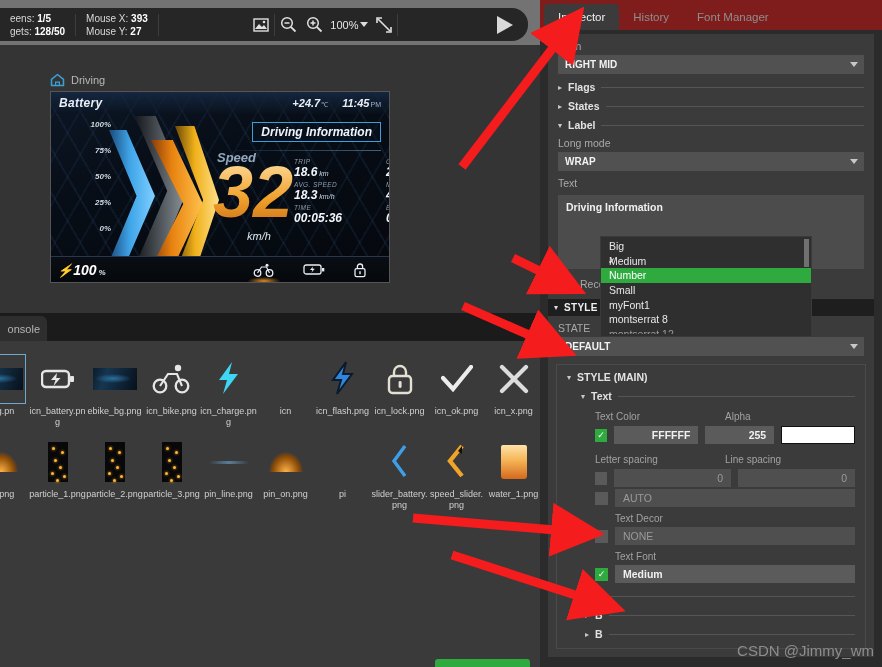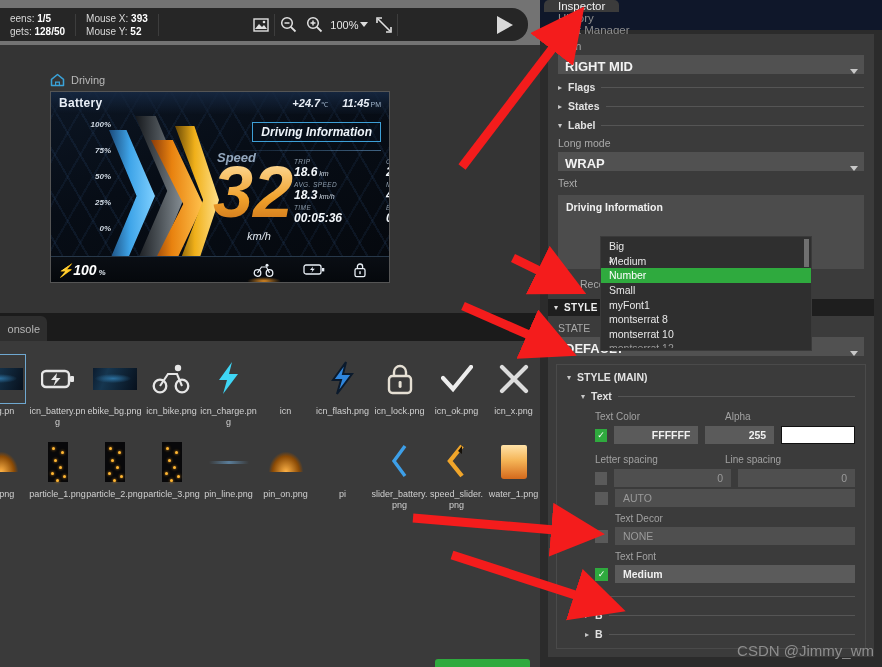--- a/index.html
+++ b/index.html
@@ -72,21 +72,21 @@
     background:
       repeating-linear-gradient(60deg, rgba(40,70,110,.20) 0 2px, transparent 2px 22px),
       repeating-linear-gradient(-60deg, rgba(40,70,110,.16) 0 2px, transparent 2px 22px);
   }
   .scr-topbar {
     position:absolute; left:0; top:0; width:100%; height:22px;
     display:flex; align-items:center; padding:0 8px;
     color:#e8eef6; font-size:11px;
     background: linear-gradient(180deg,rgba(22,40,66,.9),rgba(10,18,30,.4));
   }
-  .batt-word { font-weight: bold; font-size: 12px; letter-spacing:.3px;}
+  .batt-word { font-style: italic; font-weight: bold; font-size: 12px; letter-spacing:.3px;}
   .scr-top-right { margin-left:auto; display:flex; gap:14px; align-items:baseline; }
   .temp-val { font-style: italic; font-weight: bold; font-size: 11px; }
   .temp-unit { font-size: 7px; color:#9fb3c9; margin-left:1px;}
   .clock-val { font-style: italic; font-weight: bold; font-size: 11px; }
   .clock-ampm { font-size: 7px; color:#9fb3c9; margin-left:1px;}
 
   .label-box {
     position:absolute; right:8px; top:30px;
     border:1px solid #3d9fd6; padding:2px 8px;
     color:#eef4fa; font-size:12px; font-style:italic; font-weight:bold;
@@ -194,32 +194,32 @@
     background:linear-gradient(90deg,transparent,#5a7d99,transparent); }
   .th-water { width:26px; height:34px;
     background:linear-gradient(180deg,#ffe2a8,#f5b557 45%,#d4691c);
     border-radius:2px 2px 3px 3px; }
 
   
   #inspector {
     position:absolute; right:0; top:0; width:342px; height:667px;
     background:#2b2b2b;
   }
-  #insp-tabbar { height:30px; background:#0f172a; display:flex;
-    align-items:flex-start; padding-left:4px;flex-direction:column; }
+  #insp-tabbar { height:30px; background:#7f1d1d; display:flex;
+    align-items:flex-end; padding-left:4px; }
   .insp-tab { height:26px; padding:0 14px; font-size:11.5px; color:#8e8e8e;
     display:flex; align-items:center; border-radius:5px 5px 0 0; cursor:pointer; }
   .insp-tab.active { background:#3b3b3b; color:#f0f0f0; }
   #insp-body { position:absolute; left:8px; top:34px; right:8px; bottom:10px;
     background:#3b3b3b; overflow:hidden; }
 
   .fld-label { font-size:10.5px; color:#a9a9a9; padding:6px 10px 3px; }
   .combo {
     margin:0 10px; height:19px; background:#515151; display:flex;
-    align-items:flex-end; padding:0 7px; font-size:13px; font-weight:bold;
+    align-items:center; padding:0 7px; font-size:10px; font-weight:bold;
     color:#f2f2f2; cursor:pointer; position:relative;
   }
   .combo .tri { position:absolute; right:6px; width:0; height:0;
     border-left:4px solid transparent; border-right:4px solid transparent;
     border-top:5px solid #c8c8c8; }
 
   .sect-row { display:flex; align-items:center; gap:6px; margin:7px 10px 0;
     cursor:pointer; }
   .sect-row .arw { font-size:8px; color:#c9c9c9; }
   .sect-row .nm { font-size:10.5px; color:#e2e2e2; font-weight:bold; white-space:nowrap; }
@@ -282,21 +282,21 @@
       <div><span>eens:</span>
         <b>1/5</b></div>
       <div><span>gets:</span>
         <b>128/50</b></div>
     </div>
     <div class="tb-sep"></div>
     <div class="stat-group">
       <div><span>Mouse X:</span>
         <b>393</b></div>
       <div><span>Mouse Y:</span>
-        <b>52</b></div>
+        <b>27</b></div>
     </div>
     <div class="tb-sep"></div>
     <div class="tb-spacer"></div>
 
     <div class="tb-icon">
       <svg width="16" height="14" viewBox="0 0 16 14">
           <rect x="1" y="1" width="14" height="12" fill="none" stroke="#e0e0e0" stroke-width="1.4"></rect>
           <path d="M2 11l4-5 3 3 2-2 3 4z" fill="#e0e0e0"></path>
           <circle cx="11" cy="4" r="1.3" fill="#e0e0e0"></circle>
         </svg>
@@ -762,21 +762,20 @@
     </div>
 
     <div id="font-dropdown">
       <div class="dd-scroll"></div>
     <div class="dd-item">Big</div>
         <div class="dd-item checked">Medium</div>
         <div class="dd-item hl">Number</div>
         <div class="dd-item">Small</div>
         <div class="dd-item">myFont1</div>
         <div class="dd-item">montserrat 8</div>
-        <div class="dd-item">montserrat 10</div>
         <div style="height: 7px; overflow: hidden;">
           <div class="dd-item" style="color:#9a9a9a">montserrat 12</div>
         </div>
       </div>
   </div>
 </div>
 
 <div id="green-bar"></div>
 <div id="watermark">CSDN @Jimmy_wm</div>
 

